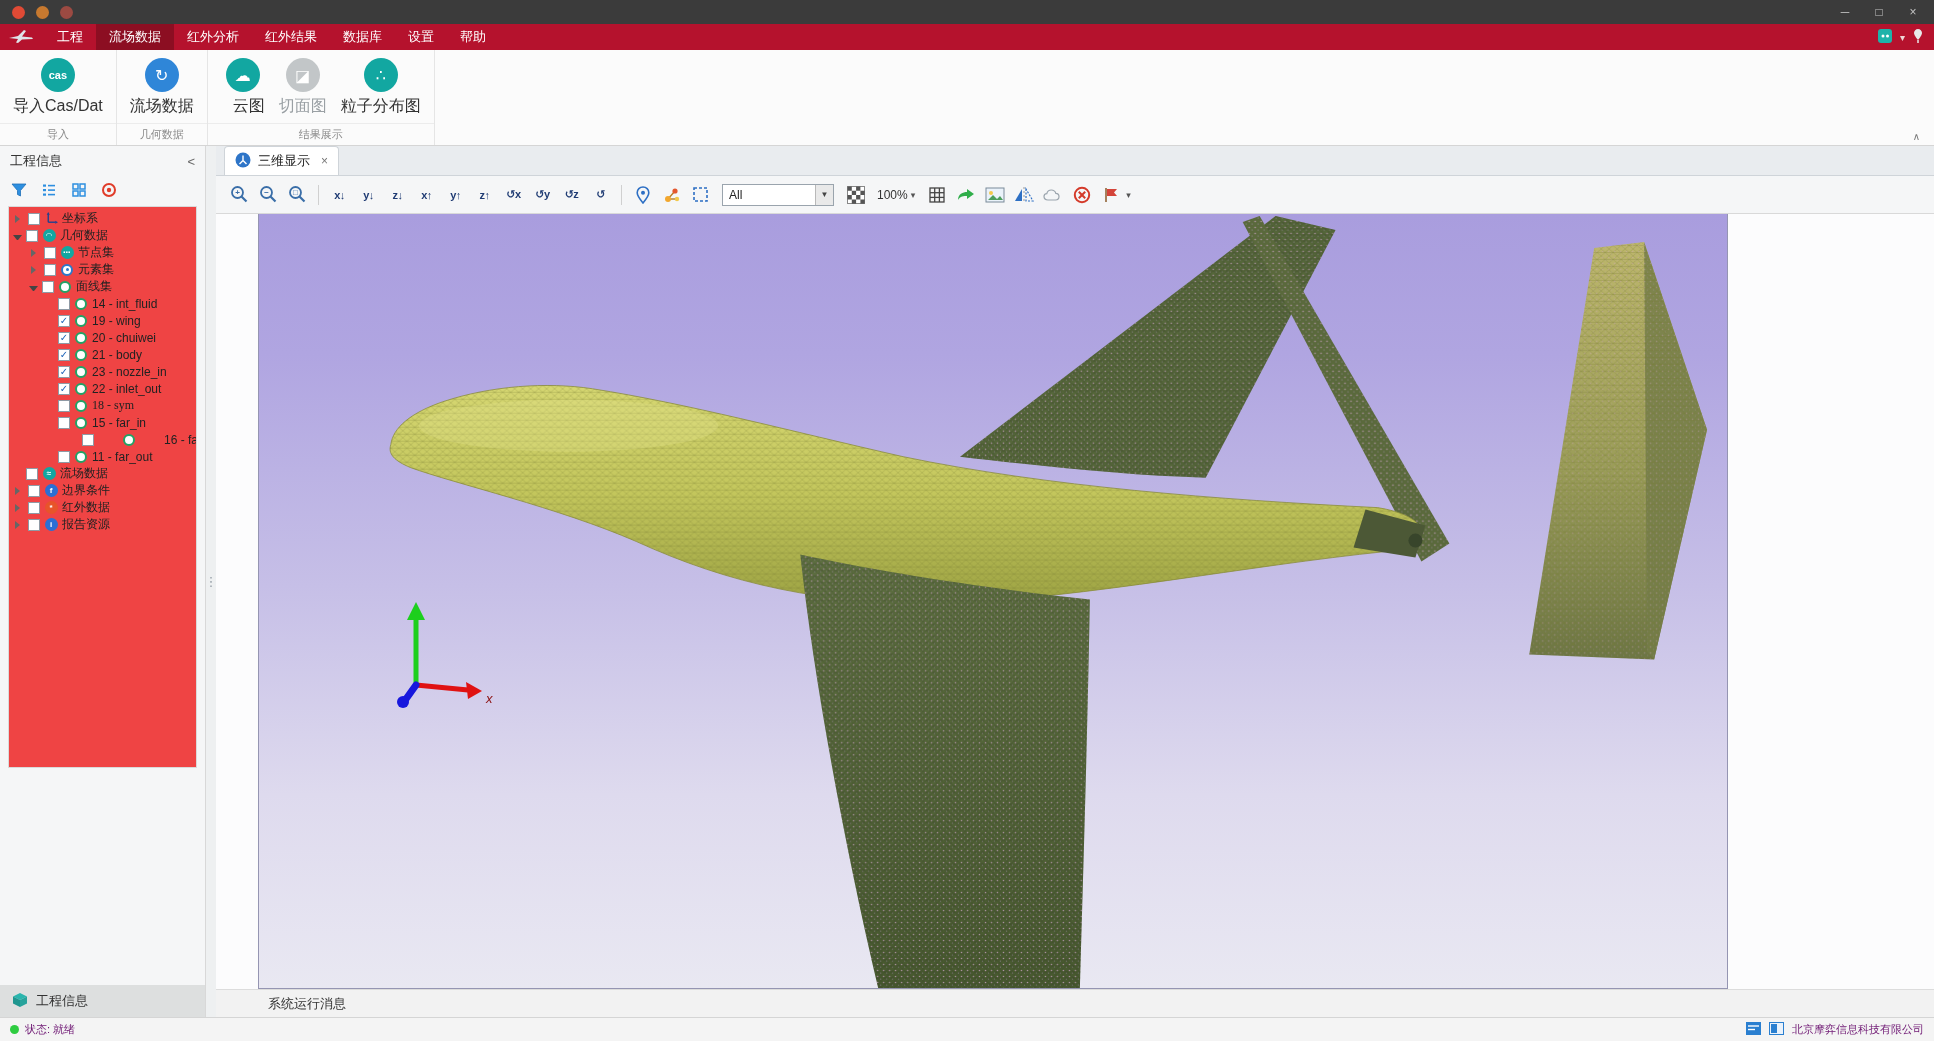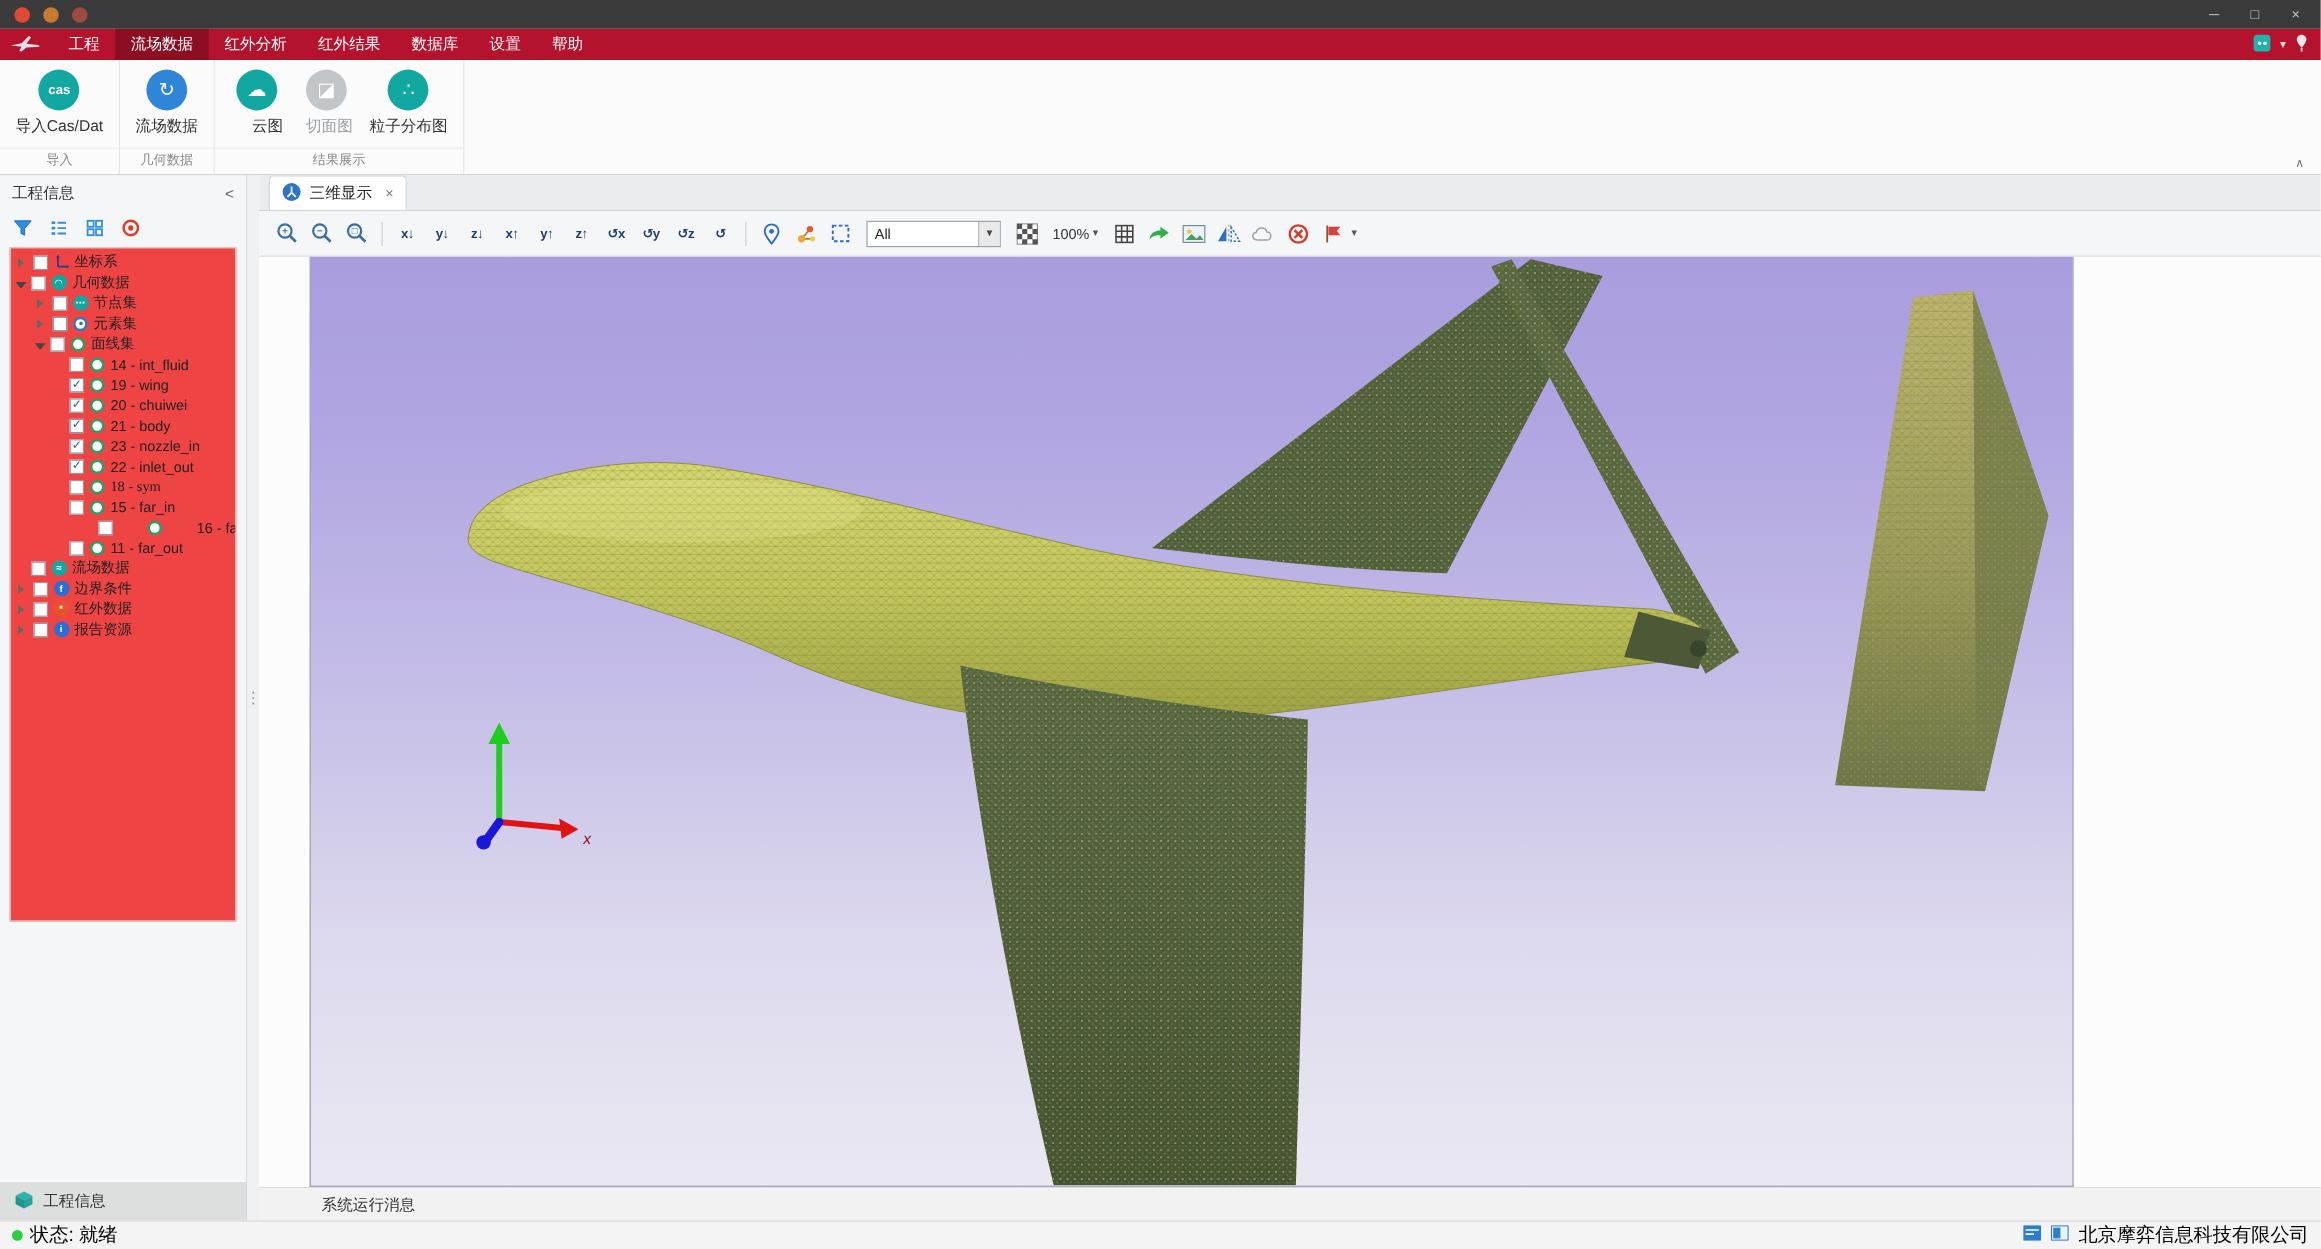--- a/index.html
+++ b/index.html
@@ -25,21 +25,21 @@
   .menu-right{margin-left:auto;display:flex;align-items:center;gap:7px;padding-right:10px}
   .mcaret{color:#f0d7d7;font-size:10px}
 
   
   .ribbon{height:96px;background:#fbfbfb;display:flex;position:relative;border-bottom:1px solid #d5d5d5;flex:0 0 auto}
   .rgroup{display:flex;flex-direction:column;border-right:1px solid #e5e5e5}
   .rbuttons{display:flex;align-items:flex-start;justify-content:center;flex:1;padding:0 6px}
   .rbtn{min-width:58px;padding:0 7px;text-align:right;cursor:default}
   .rcircle{width:34px;height:34px;border-radius:50%;color:#fff;display:flex;align-items:center;justify-content:center;font-size:16px;margin:8px auto 4px}
   .rcircle.txt{font-size:11px;font-weight:bold}
-  .rlabel{font-size:13px;color:#333;white-space:nowrap}
+  .rlabel{font-size:16px;color:#333;white-space:nowrap}
   .rbtn.disabled .rlabel{color:#9aa0a4}
   .rglabel{height:22px;line-height:21px;text-align:center;font-size:11px;color:#8a8a8a;border-top:1px solid #ececec}
   .rcollapse{position:absolute;right:14px;bottom:3px;color:#777;font-size:10px;cursor:default}
 
   
   .content{flex:1;display:flex;min-height:0}
 
   
   .lpanel{width:206px;background:#f5f6f7;display:flex;flex-direction:column;border-right:1px solid #d8d8d8}
   .phead{height:30px;display:flex;align-items:center;justify-content:space-between;padding:0 10px;font-size:13px;color:#333}
@@ -78,21 +78,21 @@
   .zcombo{display:flex;align-items:center;gap:3px;padding:0 6px;font-size:12px;color:#333;cursor:default}
   .zcaret{font-size:9px;color:#555}
   .viewwrap{flex:1;position:relative;background:#fcfcfd;min-height:0}
   .viewport{position:absolute;left:42px;top:0;width:1470px;height:100%;border-left:1px solid #9595b2;border-right:1px solid #9595b2;border-bottom:1px solid #9595b2;background:linear-gradient(180deg,#a99dde 0%,#b0a5e1 18%,#c6bfe7 48%,#dedaee 75%,#e9e8f2 100%);overflow:hidden}
   .model,.triad{position:absolute}
   .model{left:0;top:0;width:100%;height:100%}
   .triad{left:97px;top:386px}
   .msgbar{height:28px;background:#f2f2f2;border-top:1px solid #dcdcdc;display:flex;align-items:center;padding-left:52px;font-size:13px;color:#333;flex:0 0 auto}
 
   
-  .statusbar{height:24px;background:#f4f4f4;border-top:1px solid #d5d5d5;display:flex;align-items:center;padding:0 10px;font-size:16px;color:#000000;flex:0 0 auto}
+  .statusbar{height:24px;background:#f4f4f4;border-top:1px solid #d5d5d5;display:flex;align-items:center;padding:0 10px;font-size:11px;color:#701a75;flex:0 0 auto}
   .sdot{width:9px;height:9px;border-radius:50%;background:#2ecc40;margin-right:6px}
   .sright{margin-left:auto;display:flex;align-items:center;gap:8px}
 </style>
 </head>
 <body>
 
 <div class="app">
 
   <div class="titlebar">
     <div class="tdots">

